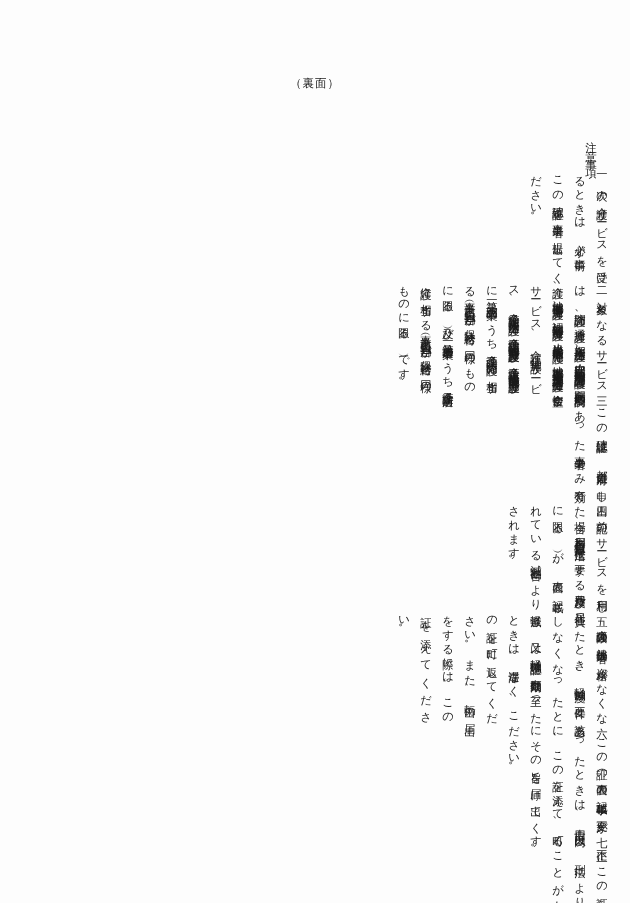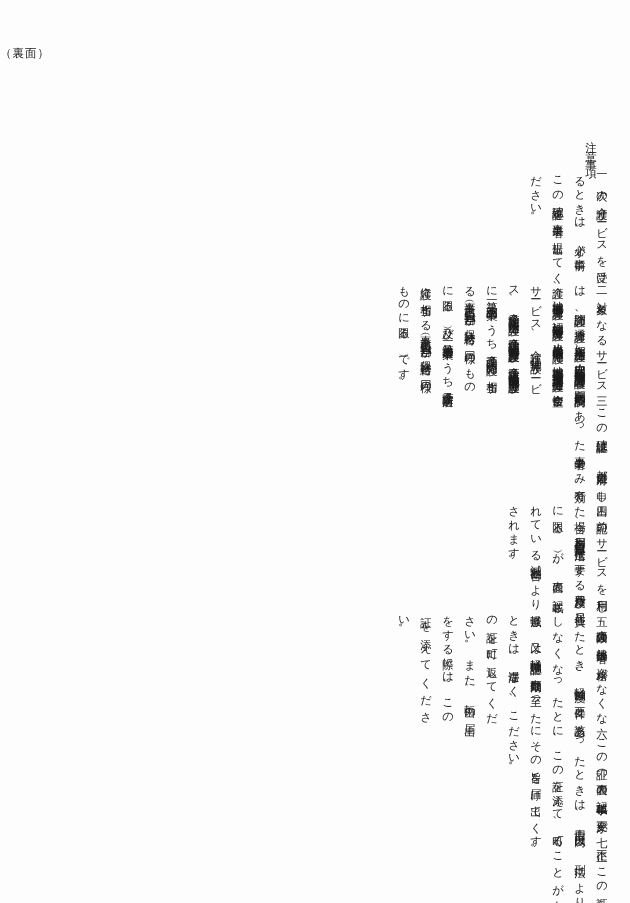--- a/index.html
+++ b/index.html
@@ -16,24 +16,24 @@
     position: relative;
     width: 630px;
     height: 903px;
     background: #fdfdfd;
     overflow: hidden;
   }
 
   
   #back-label {
     position: absolute;
-    top: 46px;
+    top: 76px;
     left: 0;
     width: 630px;
-    text-align: left;
+    text-align: center;
     font-size: 11.5px;
     letter-spacing: 1px;
     color: #1b1b1b;
   }
 
   
   #vertical-area {
     position: absolute;
     top: 98px;
     left: 18px;

